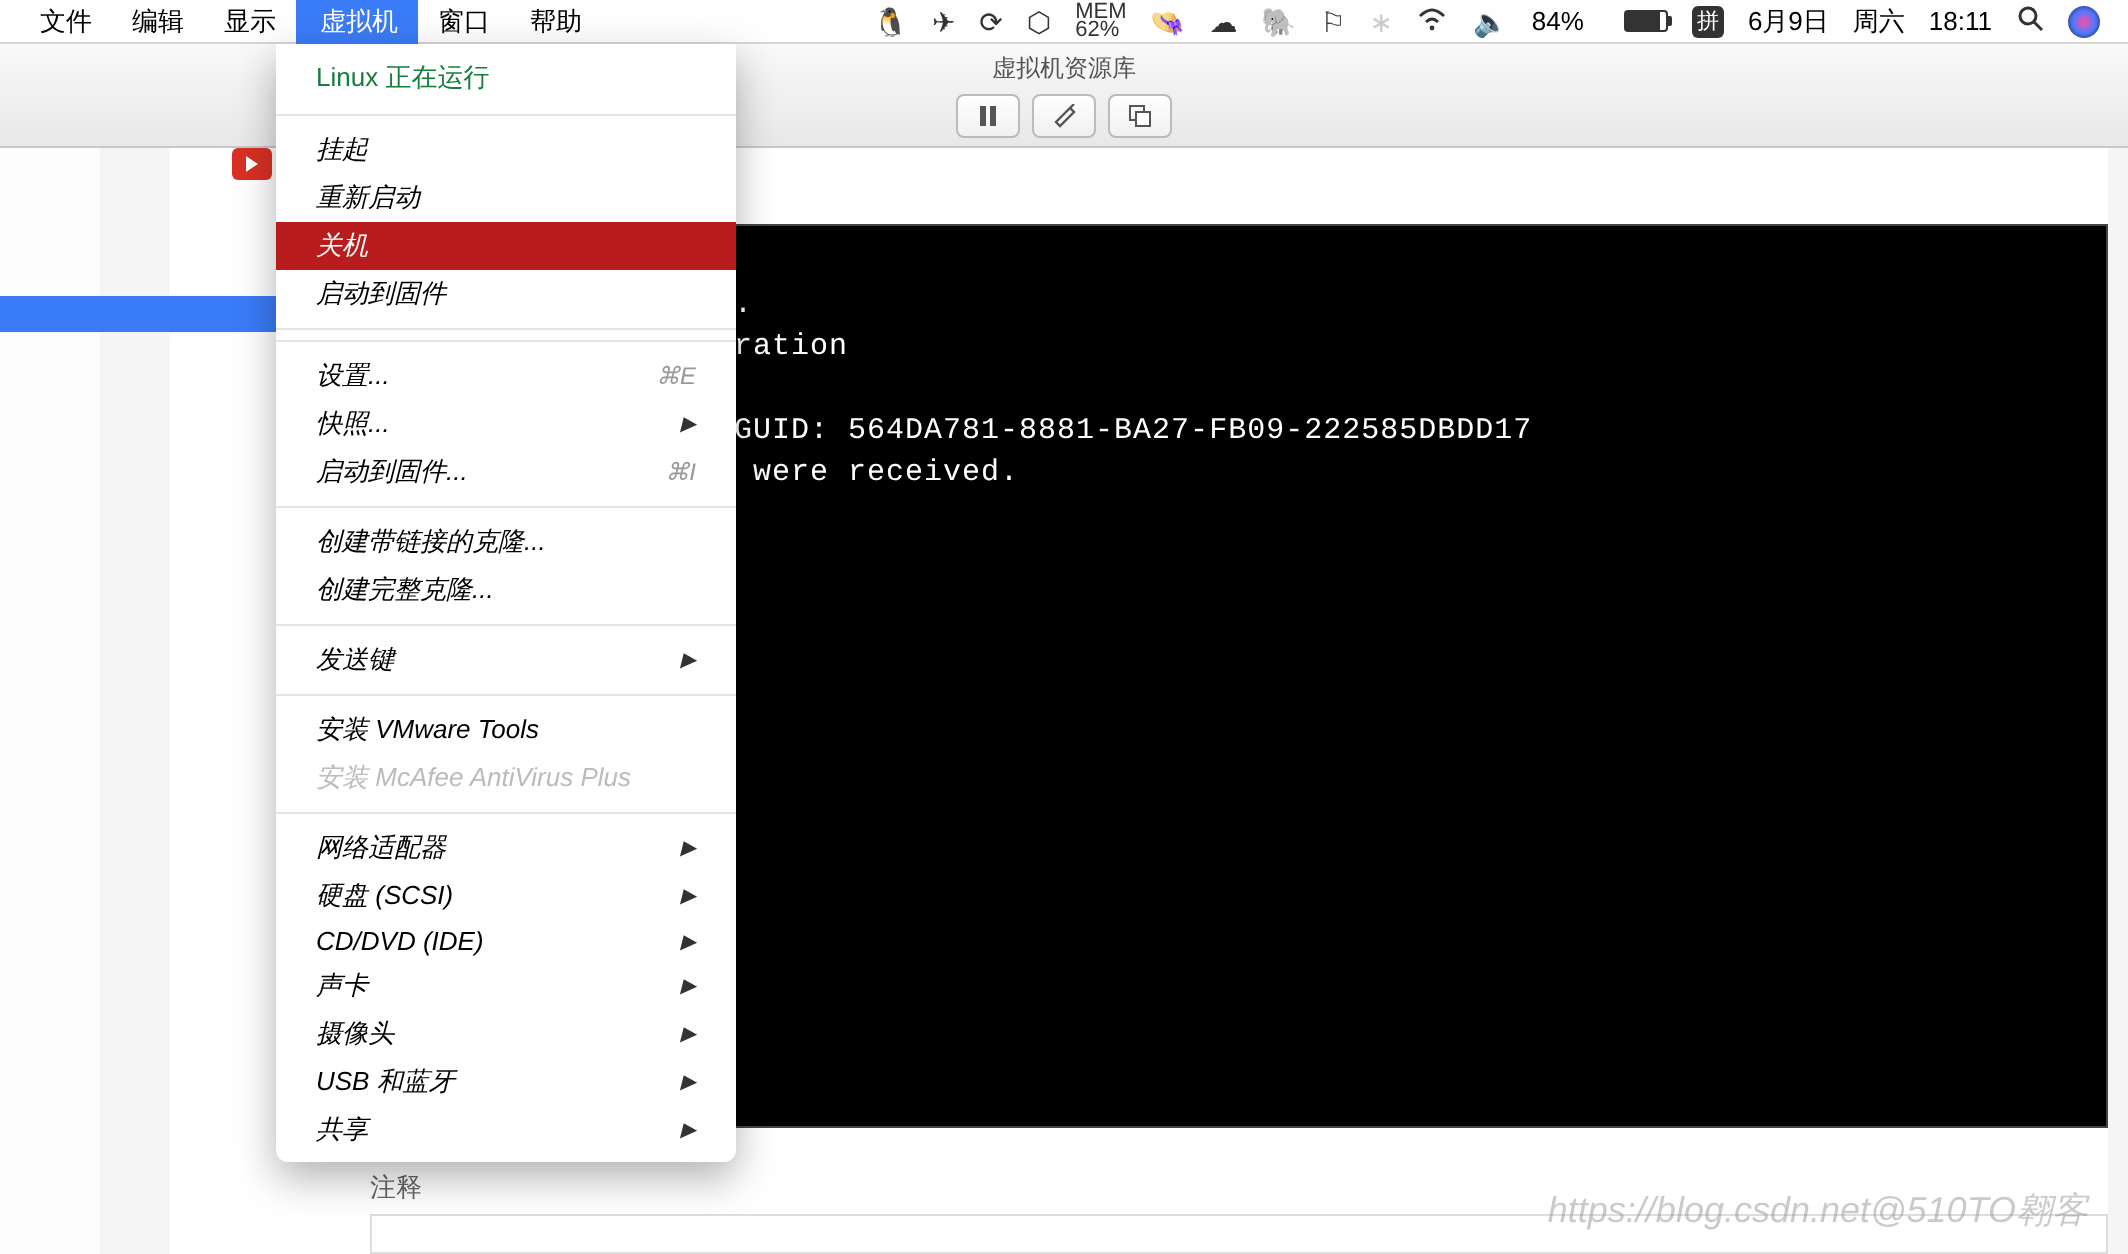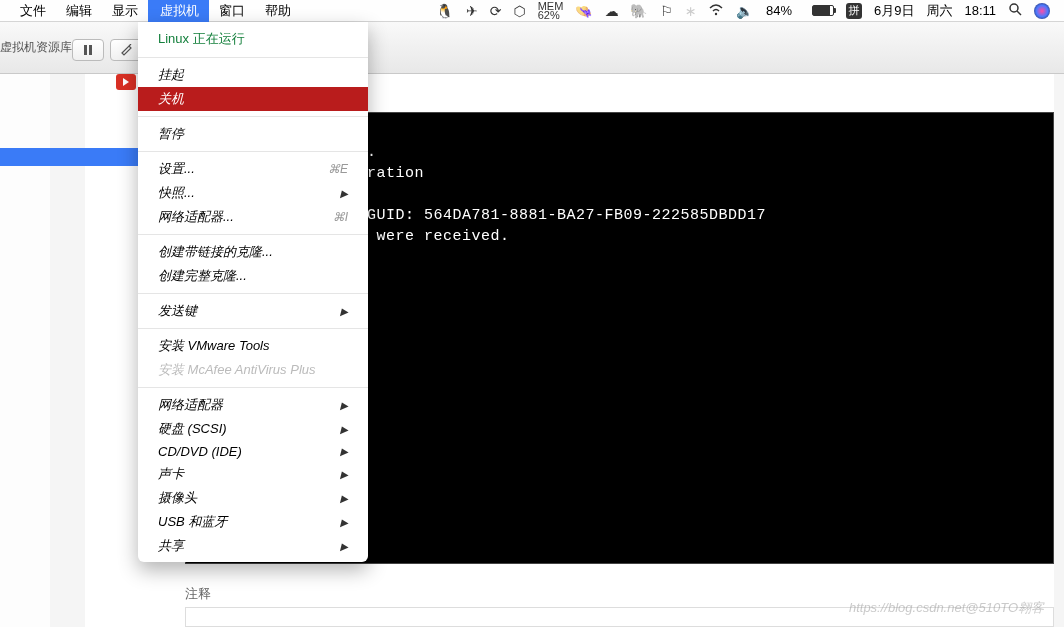--- a/index.html
+++ b/index.html
@@ -154,21 +154,21 @@
     
     .window-title-area {
       position: absolute;
       top: 22px;
       left: 0;
       right: 0;
       height: 52px;
       background: linear-gradient(#f9f9f9, #e8e8e8);
       border-bottom: 1px solid #c9c9c9;
       display: flex;
-      flex-direction: row;
+      flex-direction: column;
       align-items: center;
       padding-top: 4px;
       font-size: 12px;
     }
     .window-title {
       color: #555;
       margin-bottom: 4px;
     }
     .toolbar-buttons {
       display: flex;
@@ -272,21 +272,21 @@
       bottom: 0;
       height: 20px;
       border: 1px solid #ddd;
       background: #fff;
     }
     
     .watermark {
       position: absolute;
       right: 20px;
       bottom: 10px;
-      font-size: 13px;
+      font-size: 18px;
       color: rgba(150,150,150,0.5);
       font-style: italic;
       z-index: 300;
     }
   </style>
 </head>
 <body>
 
 <div class="menubar">
   <div class="menubar-left">
@@ -361,38 +361,41 @@
   </div>
 </div>
 
 <div class="dropdown">
   <div class="dropdown-header">Linux 正在运行</div>
   <div class="dropdown-sep"></div>
   <div id="dropdown-body">
       <div class="dropdown-item">
         <span>挂起</span>
       </div>
+      <div class="dropdown-item">
+        <span>重新启动</span>
+      </div>
       <div class="dropdown-item highlighted">
         <span>关机</span>
       </div>
-      <div class="dropdown-sep"></div>
-      <div class="dropdown-item">
-        <span>暂停</span>
-      </div>
+      <div class="dropdown-item">
+        <span>启动到固件</span>
+      </div>
+      <div class="dropdown-sep"></div>
       <div class="dropdown-sep"></div>
       <div class="dropdown-item">
         <span>设置...</span>
         <span class="shortcut">⌘E</span>
       </div>
       <div class="dropdown-item">
         <span>快照...</span>
         <span class="submenu-arrow">▶</span>
       </div>
       <div class="dropdown-item">
-        <span>网络适配器...</span>
+        <span>启动到固件...</span>
         <span class="shortcut">⌘I</span>
       </div>
       <div class="dropdown-sep"></div>
       <div class="dropdown-item">
         <span>创建带链接的克隆...</span>
       </div>
       <div class="dropdown-item">
         <span>创建完整克隆...</span>
       </div>
       <div class="dropdown-sep"></div>

